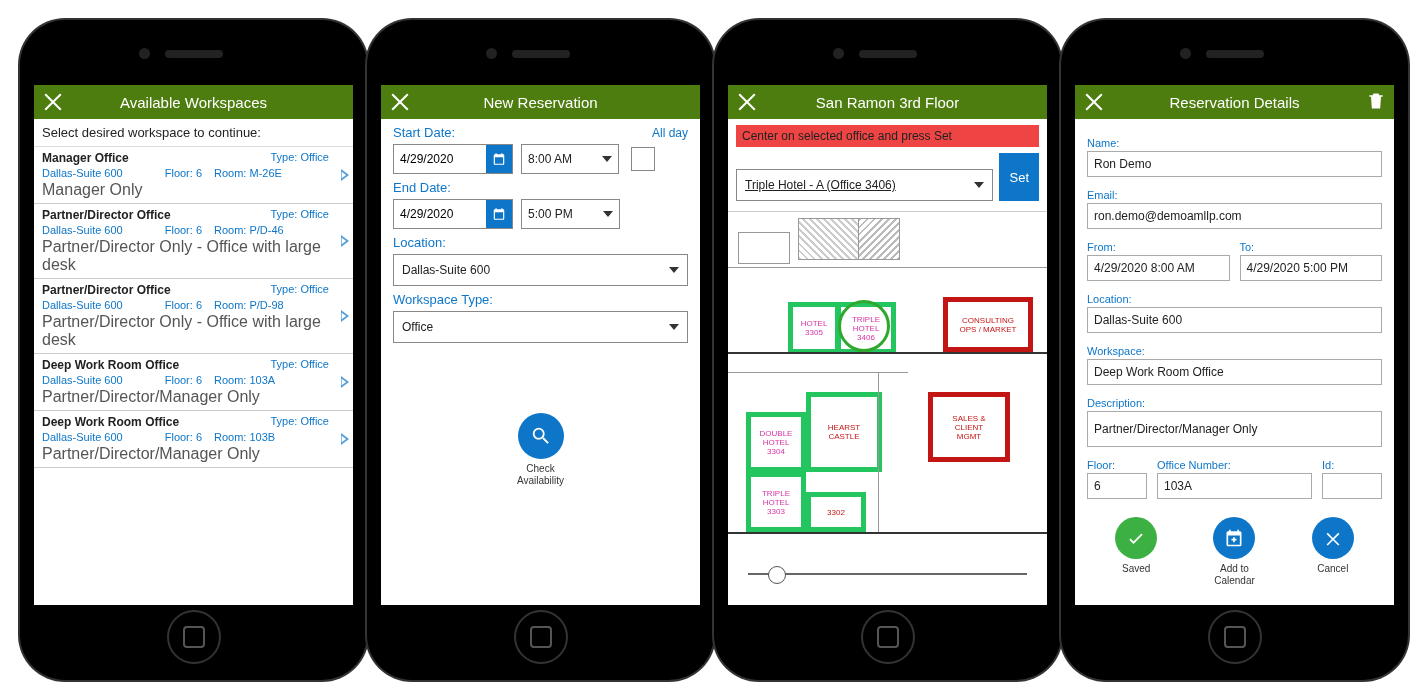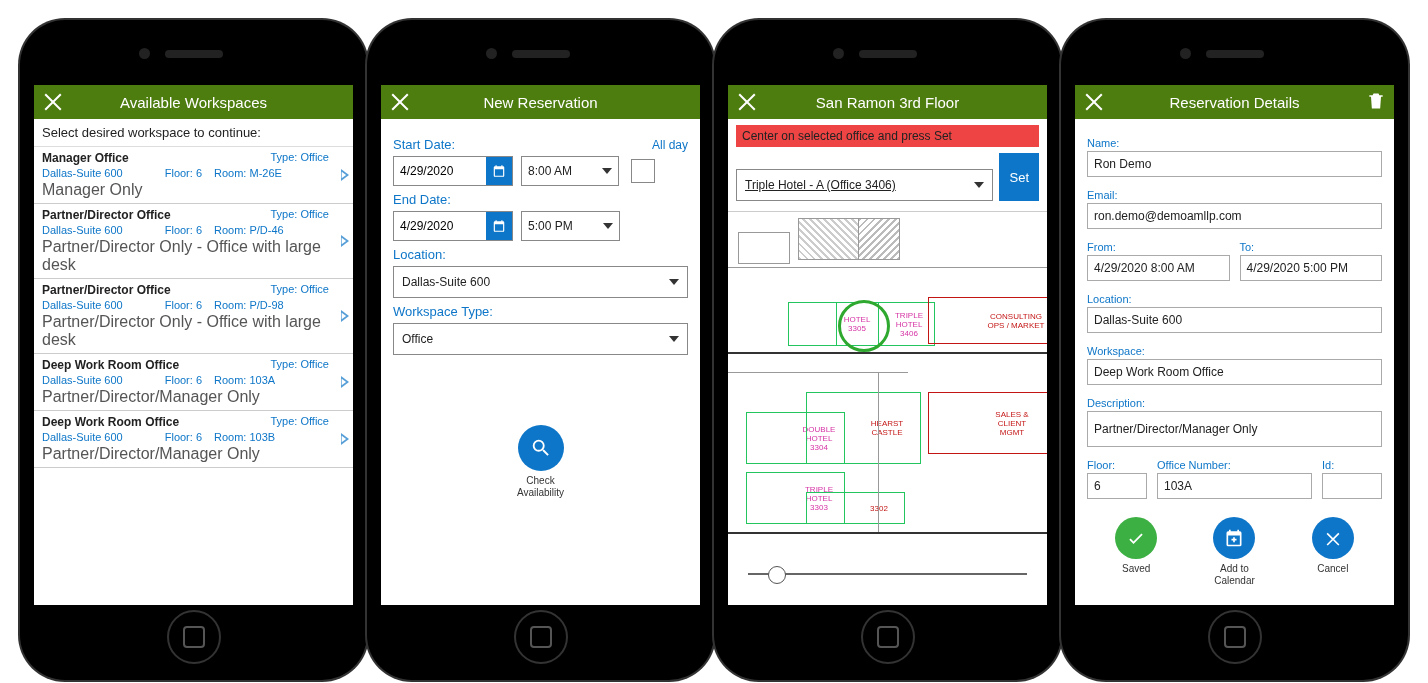--- a/index.html
+++ b/index.html
@@ -64,21 +64,21 @@
   .ws-item .row2 { display:flex; gap:12px; color:#0e76c8; font-size:11px; margin-top:2px;}
   .ws-item .row2 span:nth-child(2){ margin-left:30px;}
   .ws-note { font-size:16px; color:#555; margin-top:2px;}
   .chev {
     position:absolute; right:4px; top:50%; transform:translateY(-50%);
     width:0;height:0;border-top:6px solid transparent;border-bottom:6px solid transparent;border-left:8px solid #0e76c8;
     opacity:.7;
   }
   .chev::after{content:"";position:absolute;left:-8px;top:-6px;border-top:6px solid transparent;border-bottom:6px solid transparent;border-left:8px solid #fff;transform:scale(.55) translateX(-2px);}
   
-  .form { padding:12px 12px;}
+  .form { padding:0 12px;}
   .flabel { color:#0e76c8; font-size:13px; margin-top:6px;}
   .frow { display:flex; align-items:center; gap:8px; margin-top:4px;}
   .datebox { display:flex; border:1px solid #888; height:28px;}
   .datebox input{ border:none; padding:0 6px; width:80px; font-size:12px; outline:none;}
   .datebox .cal { width:26px; background:#0e76c8; display:flex; align-items:center; justify-content:center;}
   .datebox .cal svg{ fill:#fff; width:14px;}
   .timebox { border:1px solid #888; height:28px; display:flex; align-items:center; padding:0 6px; gap:24px;}
   .dd::after{content:"";display:inline-block;margin-left:6px;border-left:5px solid transparent;border-right:5px solid transparent;border-top:6px solid #333;}
   .checkbox{ width:22px;height:22px;border:1px solid #888; display:inline-block; vertical-align:middle; margin-left:4px;}
   .selectbox{ border:1px solid #888;height:30px;display:flex;align-items:center;justify-content:space-between;padding:0 8px;margin-top:4px;}
@@ -86,21 +86,21 @@
   .circlebtn{ width:46px;height:46px;border-radius:50%;background:#0e76c8;display:inline-flex;align-items:center;justify-content:center;}
   .circlebtn svg{fill:#fff;width:22px;}
   .btnlabel{font-size:10px;color:#333;margin-top:4px;line-height:1.2;}
   
   .toolbar3{padding:6px 8px;}
   .hint{background:#ef4444;padding:4px 6px;font-size:12px;}
   .selrow{display:flex;gap:6px;margin-top:6px;}
   .selrow .selectbox{flex:1;margin-top:16px;text-decoration:underline;}
   .setbtn{background:#0e76c8;color:#fff;padding:0 10px;display:flex;align-items:center;font-size:13px;}
   .floorplan{position:relative;height:380px;border-top:1px solid #ccc;overflow:hidden;margin-top:4px;}
-  .fp-room{position:absolute;border:1px solid #22c55e;font-size:8px;text-align:center;color:#c41515;display:flex;flex-direction:column;align-items:center;justify-content:center;padding-left:47px;}
+  .fp-room{position:absolute;border:5px solid #22c55e;font-size:8px;text-align:center;color:#c41515;display:flex;flex-direction:column;align-items:center;justify-content:center;}
   .fp-room.pink{color:#d633a5;}
   .slider{position:absolute;bottom:8px;left:20px;right:20px;height:20px;}
   .slider-track{position:absolute;top:9px;left:0;right:0;height:2px;background:#666;}
   .slider-thumb{position:absolute;top:2px;left:20px;width:16px;height:16px;border:1px solid #555;background:#fff;border-radius:50%;}
   
   .form4{padding:6px 12px;}
   .f4label{color:#0e76c8;font-size:11px;margin-top:12px;}
   .f4input{border:1px solid #aaa;height:24px;padding:0 6px;font-size:12px;display:flex;align-items:center;margin-top:2px;}
   .f4row{display:flex;gap:10px;}
   .f4row > div{flex:1;}
@@ -281,21 +281,21 @@
         <div style="position:absolute;left:70px;top:6px;width:60px;height:40px;border:1px solid #999;background:repeating-linear-gradient(45deg,#ccc,#ccc 2px,#fff 2px,#fff 5px);"></div>
         <div style="position:absolute;left:130px;top:6px;width:40px;height:40px;border:1px solid #999;background:repeating-linear-gradient(135deg,#bbb,#bbb 2px,#fff 2px,#fff 5px);"></div>
         <div style="position:absolute;left:10px;top:20px;width:50px;height:30px;border:1px solid #999;"></div>
       </div>
       <div class="fp-room pink" style="left:60px;top:90px;width:42px;height:42px;white-space:pre-line">HOTEL
 3305</div>
       <div class="fp-room pink" style="left:108px;top:90px;width:50px;height:42px;white-space:pre-line">TRIPLE
 HOTEL
 3406</div>
       <div style="position:absolute;left:110px;top:88px;width:46px;height:46px;border:3px solid #2fa82f;border-radius:50%;"></div>
-      <div class="fp-room" style="left:200px;top:85px;width:80px;height:45px;border-color:#c41515;white-space:pre-line">CONSULTING
+      <div class="fp-room" style="left:215px;top:85px;width:80px;height:45px;border-color:#c41515;white-space:pre-line">CONSULTING
 OPS / MARKET</div>
       <div class="fp-room pink" style="left:18px;top:200px;width:50px;height:50px;white-space:pre-line">DOUBLE
 HOTEL
 3304</div>
       <div class="fp-room" style="left:78px;top:180px;width:66px;height:70px;white-space:pre-line">HEARST
 CASTLE</div>
       <div class="fp-room" style="left:200px;top:180px;width:72px;height:60px;border-color:#c41515;white-space:pre-line">SALES &amp;
 CLIENT
 MGMT</div>
       <div class="fp-room pink" style="left:18px;top:260px;width:50px;height:50px;white-space:pre-line">TRIPLE

